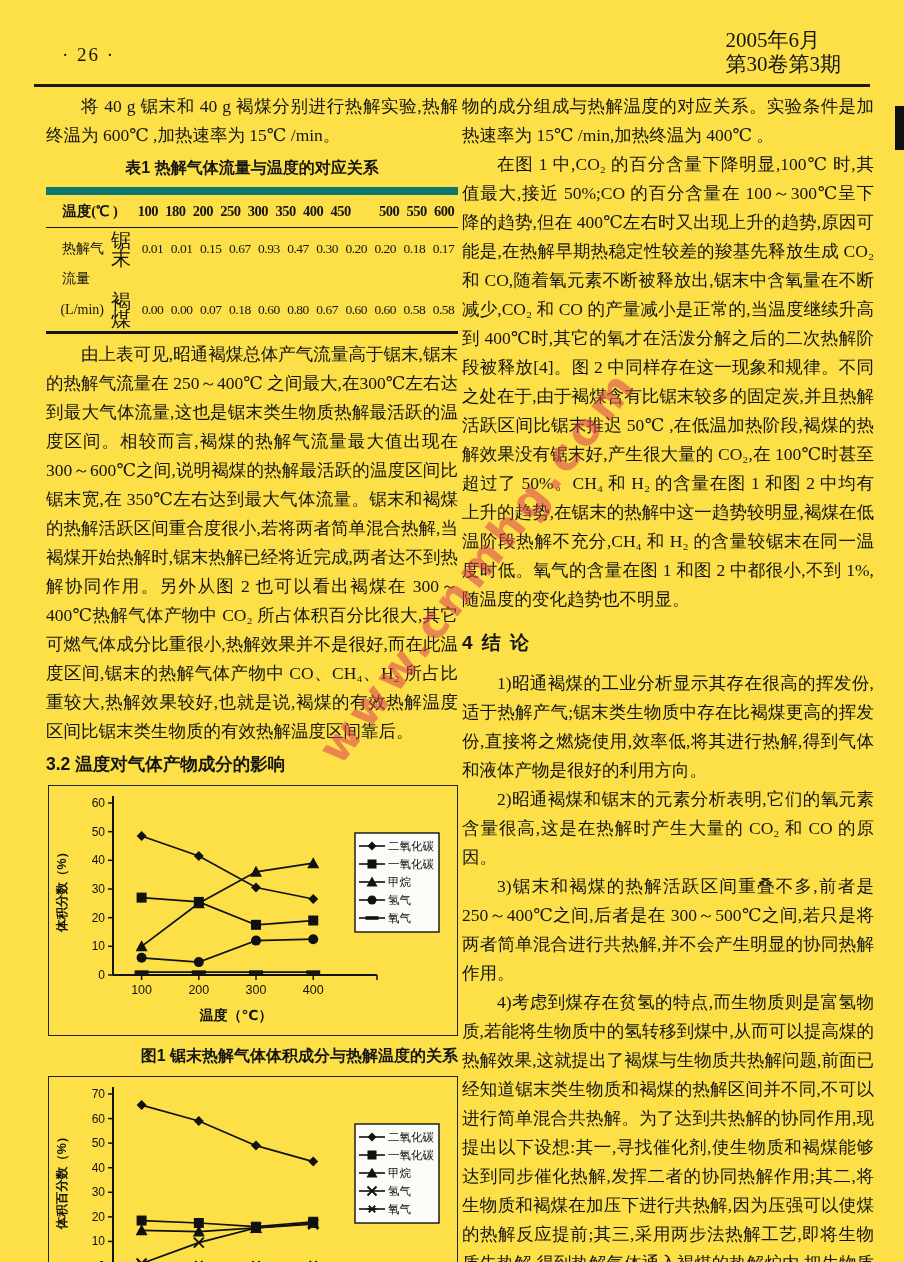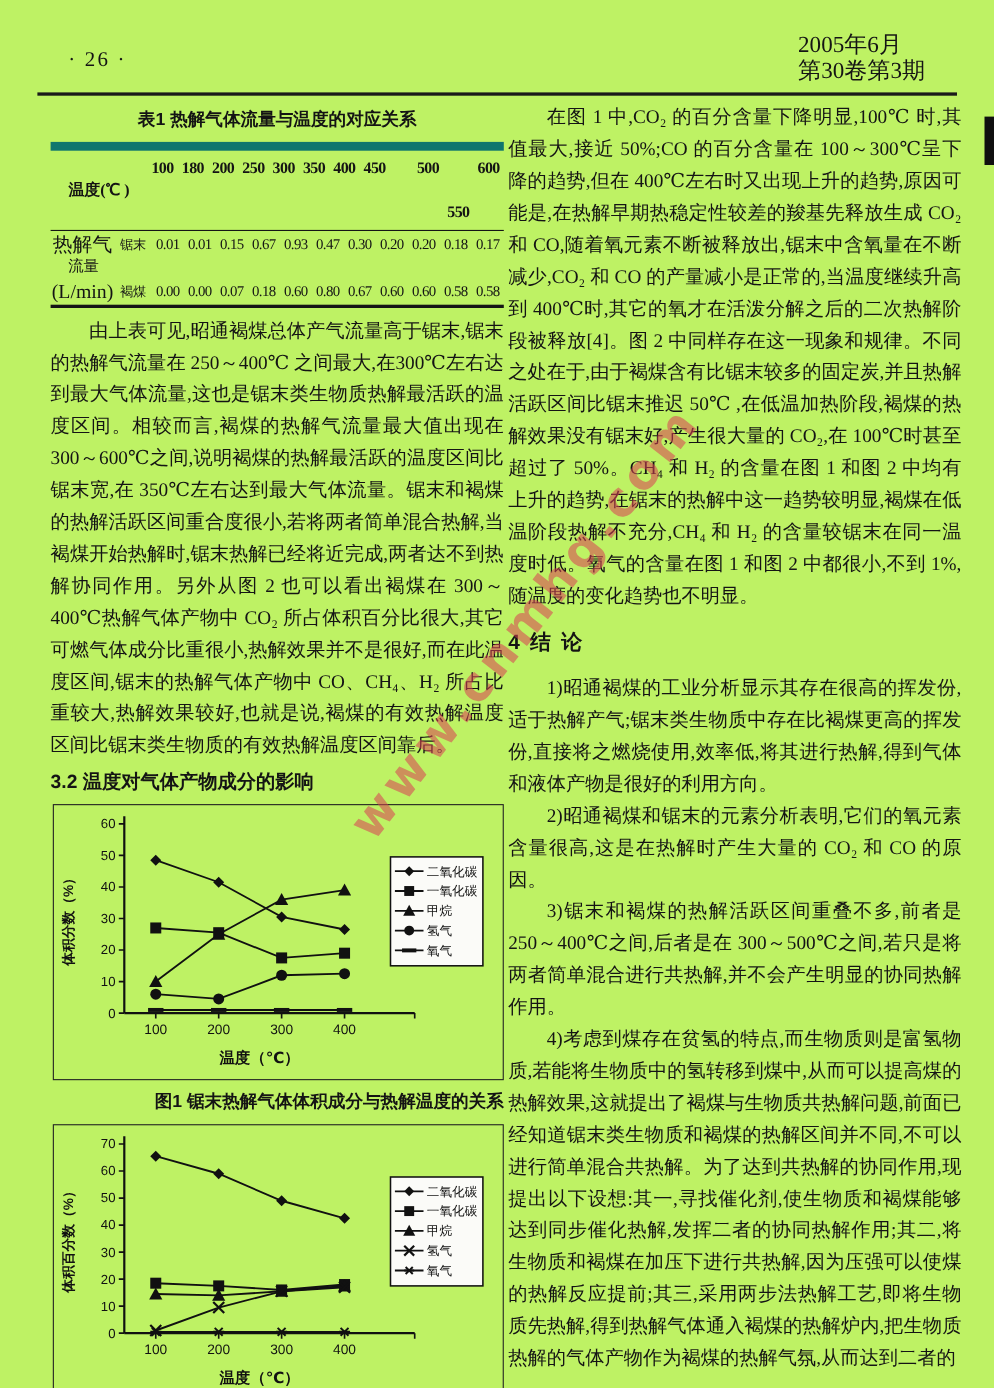--- a/index.html
+++ b/index.html
@@ -1,19 +1,19 @@
 <!DOCTYPE html>
 <html><head>
 <meta charset="utf-8">
 <style>
   * { margin:0; padding:0; box-sizing:border-box; }
   html,body { background:#d8d8d4; }
   .page {
     position:relative; width:904px; height:1262px; margin:0 auto;
-    background:#bef264; overflow:hidden; color:#141414;
+    background:#fde047; overflow:hidden; color:#141414;
     font-family:"Liberation Serif","DejaVu Serif",serif;
   }
   
   .hdr { position:absolute; top:26px; left:0; width:100%; height:58px; }
   .hdr-page { position:absolute; left:62px; top:18px; font-size:19px; letter-spacing:2px; }
   .hdr-center { position:absolute; left:0; width:100%; text-align:center; }
   .hdr-cn { font-size:21px; font-weight:bold; letter-spacing:14px; font-family:"Liberation Serif",serif; }
   .hdr-en { font-size:16px; margin-top:2px; }
   .hdr-right { position:absolute; right:63px; top:2px; font-size:21px; line-height:24px; }
   .hdr-rule { position:absolute; top:84px; left:34px; right:34px; height:3px; background:#1a1a1a; }
@@ -23,22 +23,22 @@
   .col-right { left:462px; }
   p.indent { text-indent:2em; }
   
   .tbl-title { font-family:"Liberation Sans","DejaVu Sans",sans-serif; font-weight:bold;
                font-size:16px; text-align:center; margin:3px 0 5px; }
   .tbl { border-top:8px solid #0f766e; border-bottom:3px solid #151515; font-size:13.5px;
          line-height:18px; font-family:"Liberation Serif",serif; }
   .tbl-row { display:flex; align-items:center; }
   .tbl-head { border-bottom:1.5px solid #151515; padding:7px 0; font-size:14.5px; font-weight:bold; }
   .tbl-stubhead { width:88px; text-align:center; flex:none; }
-  .tbl-glabel { width:58px; text-align:center; flex:none; font-size:18px; }
-  .tbl-mlabel { width:34px; text-align:center; flex:none; font-size:12px; }
+  .tbl-glabel { width:58px; text-align:right; flex:none; font-size:14px; }
+  .tbl-mlabel { width:34px; text-align:center; flex:none; font-size:20px; }
   .tbl-cells { flex:1; display:flex; }
   .tbl-cell { flex:1; text-align:center; white-space:nowrap; letter-spacing:-0.5px; }
   .tbl-mid { padding:0 0 1px 16px; font-size:14px; }
   .tbl-datarow { padding:3px 0; }
   
   .h-sub { font-family:"Liberation Sans","DejaVu Sans",sans-serif; font-weight:bold;
            font-size:17.5px; margin:4px 0 3px; text-align:left; }
   .h-main { font-family:"Liberation Sans","DejaVu Sans",sans-serif; font-weight:bold;
             font-size:19px; margin:14px 0 12px; letter-spacing:2px; }
   
@@ -63,36 +63,37 @@
     <div class="hdr-right">
       <div>2005年6月</div>
       <div>第30卷第3期</div>
     </div>
   </div>
   <div class="hdr-rule"></div>
   <div class="scan-mark"></div>
   <div class="watermark">www.cnmhg.com</div>
 
   <div class="col col-left">
+    <p class="indent">将 40 g 锯末和 40 g 褐煤分别进行热解实验,热解终温为 600℃ ,加热速率为 15℃ /min。</p>
 
     <div class="tbl-title">表1  热解气体流量与温度的对应关系</div>
     <div class="tbl">
       <div class="tbl-row tbl-head">
         <span class="tbl-stubhead">温度(℃ )</span>
         <span class="tbl-cells">
             <span class="tbl-cell" style="font-weight: bold;">100</span>
             <span class="tbl-cell" style="font-weight: bold;">180</span>
             <span class="tbl-cell" style="font-weight: bold;">200</span>
             <span class="tbl-cell" style="font-weight: bold;">250</span>
             <span class="tbl-cell" style="font-weight: bold;">300</span>
             <span class="tbl-cell" style="font-weight: bold;">350</span>
             <span class="tbl-cell" style="font-weight: bold;">400</span>
             <span class="tbl-cell" style="font-weight: bold;">450</span>
             <span class="tbl-cell" style="font-weight: bold; margin-left: 21px;">500</span>
-            <span class="tbl-cell" style="font-weight: bold; margin-top: 40px;">550</span>
+            <span class="tbl-cell" style="font-weight: bold;">550</span>
             <span class="tbl-cell" style="font-weight: bold;">600</span>
           </span>
       </div>
       <div class="tbl-row tbl-datarow">
         <span class="tbl-glabel">热解气</span>
         <span class="tbl-mlabel">锯末</span>
         <span class="tbl-cells">
             <span class="tbl-cell">0.01</span>
             <span class="tbl-cell">0.01</span>
             <span class="tbl-cell">0.15</span>
@@ -289,20 +290,21 @@
           <line x1="316.5" y1="129" x2="325.5" y2="129" stroke="#111" stroke-width="1.8"></line>
           <line x1="317.76" y1="125.76" x2="324.24" y2="132.24" stroke="#111" stroke-width="1.8"></line>
           <line x1="317.76" y1="132.24" x2="324.24" y2="125.76" stroke="#111" stroke-width="1.8"></line>
           <text x="337" y="133" font-size="11.5">氧气</text>
         </svg>
     </div>
 
   </div>
 
   <div class="col col-right">
+    <p>物的成分组成与热解温度的对应关系。实验条件是加热速率为 15℃ /min,加热终温为 400℃ 。</p>
     <p class="indent">在图 1 中,CO₂ 的百分含量下降明显,100℃ 时,其值最大,接近 50%;CO 的百分含量在 100～300℃呈下降的趋势,但在 400℃左右时又出现上升的趋势,原因可能是,在热解早期热稳定性较差的羧基先释放生成 CO₂ 和 CO,随着氧元素不断被释放出,锯末中含氧量在不断减少,CO₂ 和 CO 的产量减小是正常的,当温度继续升高到 400℃时,其它的氧才在活泼分解之后的二次热解阶段被释放[4]。图 2 中同样存在这一现象和规律。不同之处在于,由于褐煤含有比锯末较多的固定炭,并且热解活跃区间比锯末推迟 50℃ ,在低温加热阶段,褐煤的热解效果没有锯末好,产生很大量的 CO₂,在 100℃时甚至超过了 50%。CH₄ 和 H₂ 的含量在图 1 和图 2 中均有上升的趋势,在锯末的热解中这一趋势较明显,褐煤在低温阶段热解不充分,CH₄ 和 H₂ 的含量较锯末在同一温度时低。氧气的含量在图 1 和图 2 中都很小,不到 1%,随温度的变化趋势也不明显。</p>
     <div class="h-main">4  结  论</div>
     <p class="indent">1)昭通褐煤的工业分析显示其存在很高的挥发份,适于热解产气;锯末类生物质中存在比褐煤更高的挥发份,直接将之燃烧使用,效率低,将其进行热解,得到气体和液体产物是很好的利用方向。</p>
     <p class="indent">2)昭通褐煤和锯末的元素分析表明,它们的氧元素含量很高,这是在热解时产生大量的 CO₂ 和 CO 的原因。</p>
     <p class="indent">3)锯末和褐煤的热解活跃区间重叠不多,前者是 250～400℃之间,后者是在 300～500℃之间,若只是将两者简单混合进行共热解,并不会产生明显的协同热解作用。</p>
     <p class="indent">4)考虑到煤存在贫氢的特点,而生物质则是富氢物质,若能将生物质中的氢转移到煤中,从而可以提高煤的热解效果,这就提出了褐煤与生物质共热解问题,前面已经知道锯末类生物质和褐煤的热解区间并不同,不可以进行简单混合共热解。为了达到共热解的协同作用,现提出以下设想:其一,寻找催化剂,使生物质和褐煤能够达到同步催化热解,发挥二者的协同热解作用;其二,将生物质和褐煤在加压下进行共热解,因为压强可以使煤的热解反应提前;其三,采用两步法热解工艺,即将生物质先热解,得到热解气体通入褐煤的热解炉内,把生物质热解的气体产物作为褐煤的热解气氛,从而达到二者的</p>
   </div>
 
 </div>
 

